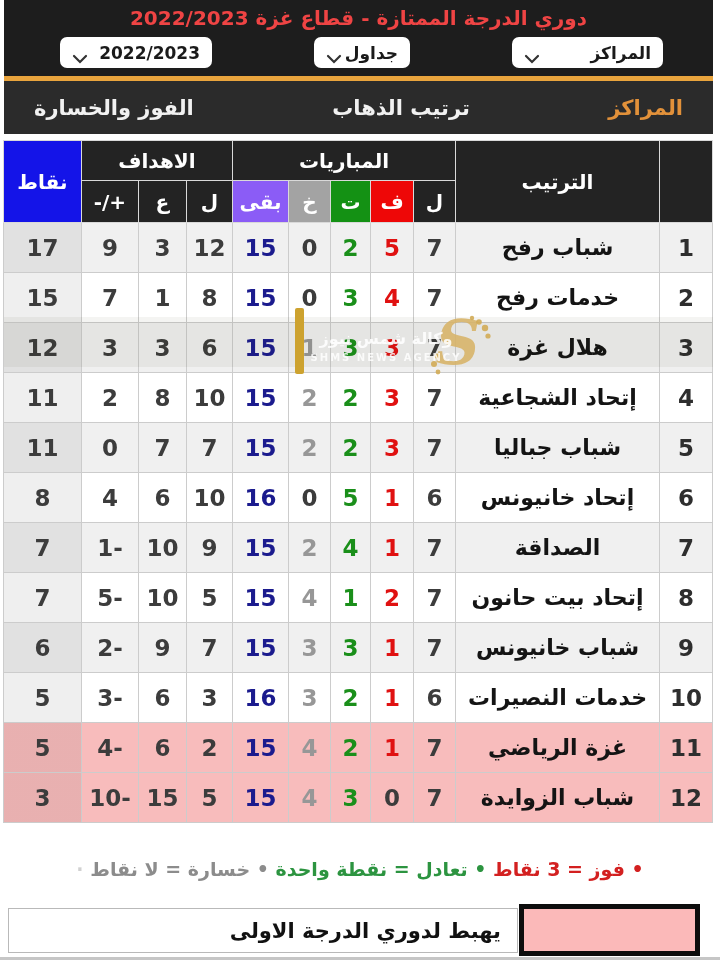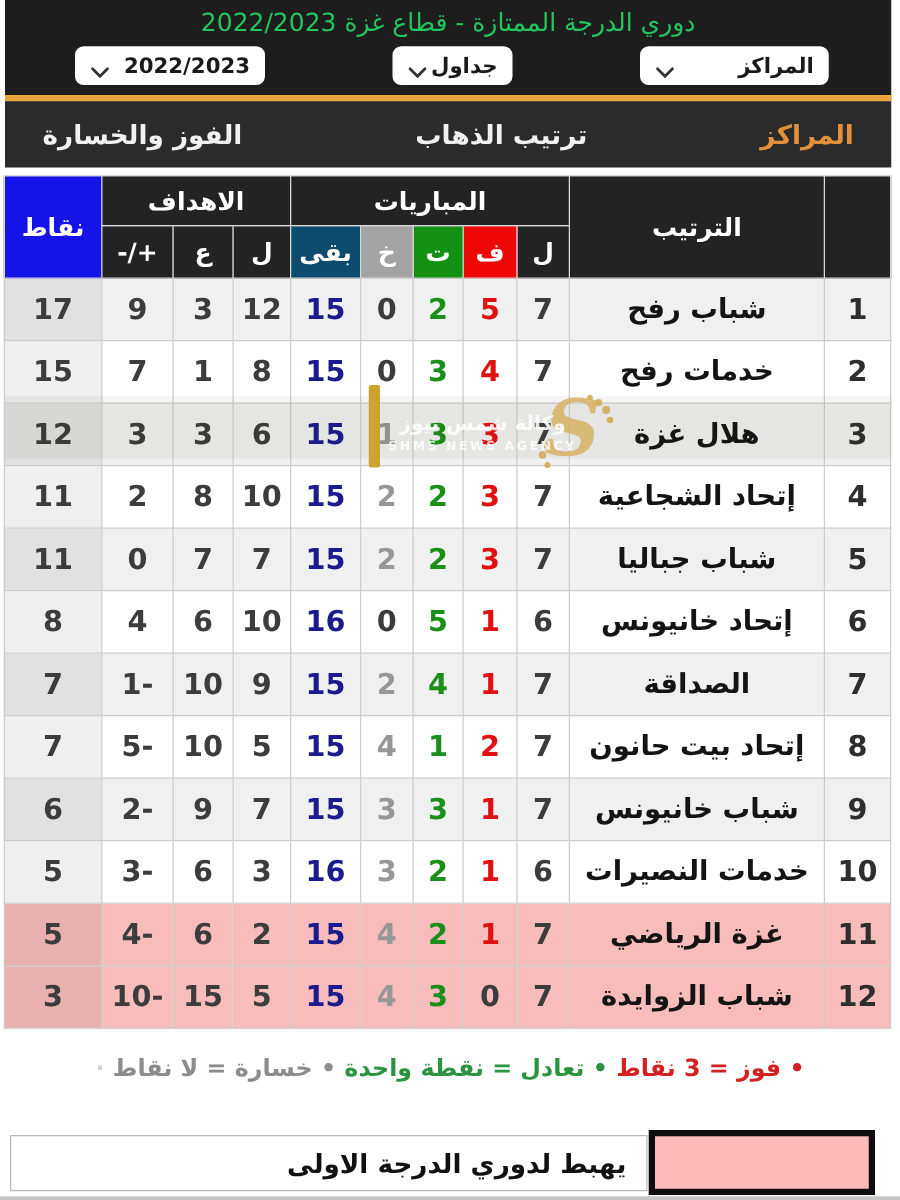--- a/index.html
+++ b/index.html
@@ -2,21 +2,21 @@
 <html lang="ar" dir="rtl"><head>
 <meta charset="utf-8">
 <style>
   * { margin:0; padding:0; box-sizing:border-box; }
   html,body { width:720px; height:960px; }
   body { font-family:"DejaVu Sans", sans-serif; background:#ffffff; }
   .page { position:relative; width:720px; height:960px; background:#ffffff; overflow:hidden; }
 
   
   .top-header { margin:0 7px 0 4px; background:#1d1d1d; padding-top:4px; }
-  .app-title { text-align:center; color:#22c55e; font-size:20px; font-weight:normal; height:30px; line-height:28px; }
+  .app-title { text-align:center; color:#ef4444; font-size:20px; font-weight:bold; height:30px; line-height:28px; }
   .select-row { display:flex; justify-content:space-between; padding:3px 50px 8px 56px; }
   .select-box { background:#ffffff; border-radius:7px; height:31px; display:flex; align-items:center;
                 justify-content:space-between; padding:0 12px; font-size:17px; font-weight:bold; color:#1a1a1a; cursor:pointer; }
   .select-season { width:152px; }
   .select-tables { width:96px; }
   .select-view   { width:151px; }
   .chev { width:16px; height:10px; display:inline-block; }
   .accent-line { height:5px; background:#e9a43d; }
 
   
@@ -28,37 +28,37 @@
   
   .table-wrap { margin:6px 7px 0 4px; }
   table { border-collapse:collapse; table-layout:fixed; width:709px; }
   th, td { border:1px solid #cccccc; text-align:center; vertical-align:middle; }
   thead th { background:#232323; color:#ffffff; font-size:20px; font-weight:bold; border-color:#d9d9d9; }
   tr.hrow1 th { height:40px; }
   tr.hrow2 th { height:42px; }
   th.h-won  { background:#ee0707; }
   th.h-draw { background:#149114; }
   th.h-lost { background:#a3a3a3; }
-  th.h-rem  { background:#0c4a6e; }
+  th.h-rem  { background:#8b5cf6; }
   th.h-pts  { background:#1414e8; }
   tbody td { height:50px; font-size:23px; font-weight:bold; color:#3c3c3c; background-clip:padding-box; }
   tbody tr:nth-child(odd) td { background-color:#f0f0f0; }
   tbody tr:nth-child(even) td { background-color:#ffffff; }
   tbody tr.relegated td { background-color:#f8bcbc; }
   td.col-team { font-size:22px; color:#141414; }
   td.col-rank { color:#2e2e2e; }
   td.col-won  { color:#e01111; }
   td.col-draw { color:#1a8f1a; }
   td.col-lost { color:#979797; }
   td.col-remaining { color:#1b1b8e; }
   td.col-won.zero, td.col-draw.zero, td.col-lost.zero { color:#3c3c3c; }
   td.col-pts { background-image:linear-gradient(rgba(0,0,0,0.062),rgba(0,0,0,0.062)); }
 
   
-  .legend { margin-top:21px; text-align:center; font-size:19px; font-weight:bold; }
+  .legend { margin-top:35px; text-align:center; font-size:19px; font-weight:bold; }
   .legend .win  { color:#d32020; }
   .legend .draw { color:#2c9440; }
   .legend .loss { color:#8c8c8c; }
   .legend .dot-end { color:rgba(0,0,0,0.18); }
 
   
   .footer-row { position:absolute; left:0; top:903px; width:720px; height:54px; }
   .relegation-swatch { position:absolute; top:1px; right:20px; width:181px; height:52px;
                        background:#fbb9b9; border:5px solid #0d0d0d; }
   .relegation-bar { position:absolute; top:5px; right:202px; left:8px; height:45px; background:#ffffff;

